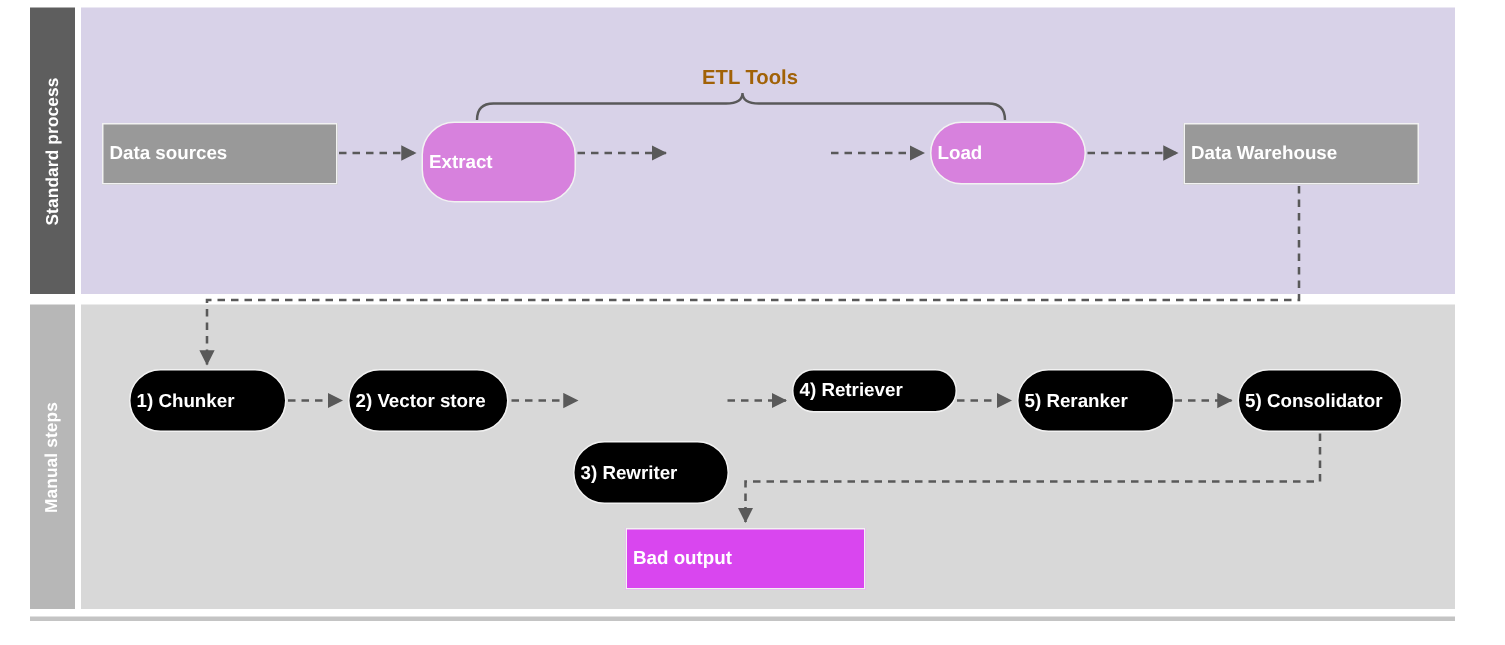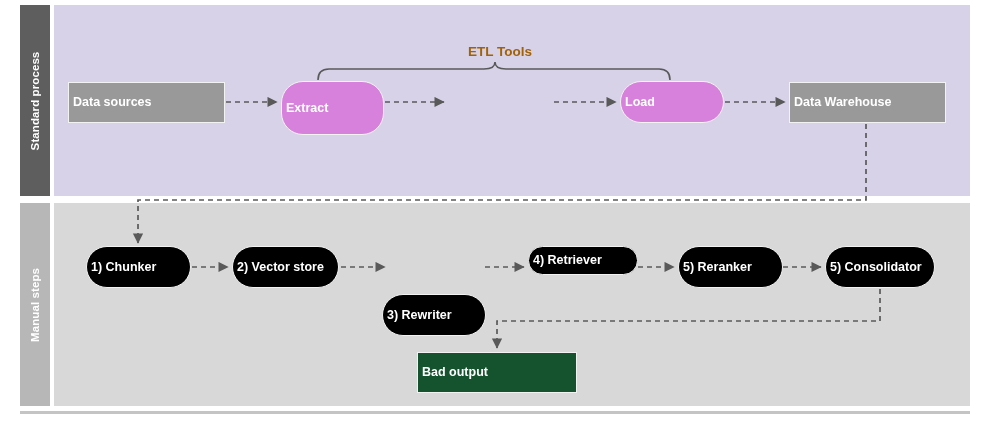--- a/index.html
+++ b/index.html
@@ -76,21 +76,21 @@
     line-height: 1.15;
     border: 1.5px solid #f2f2f2;
     padding: 0 4px;
   }
   .node.rect   { border-radius: 0; }
   .node.pill   { border-radius: 22px; }
 
   .node.gray    { background: #999999; }
   .node.magenta { background: #d781dd; }
   .node.gray2   { background: #000000; }
-  .node.yellow  { background: #14532d; }
+  .node.yellow  { background: #d946ef; }
 
   
   #etl-tools-label {
     position: absolute;
     left: 430px; top: 44px; width: 140px;
     text-align: center;
     font-size: 13.5px;
     font-weight: bold;
     color: #a16207;
   }

